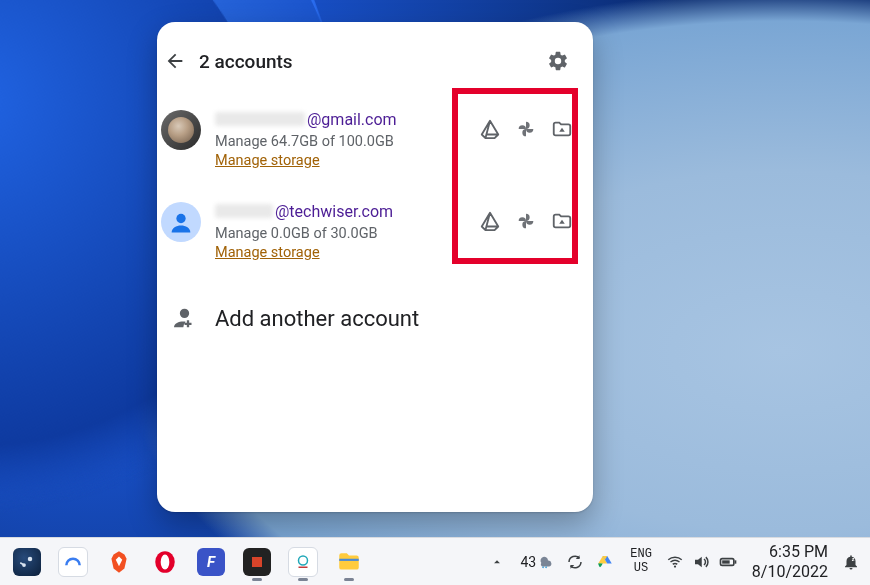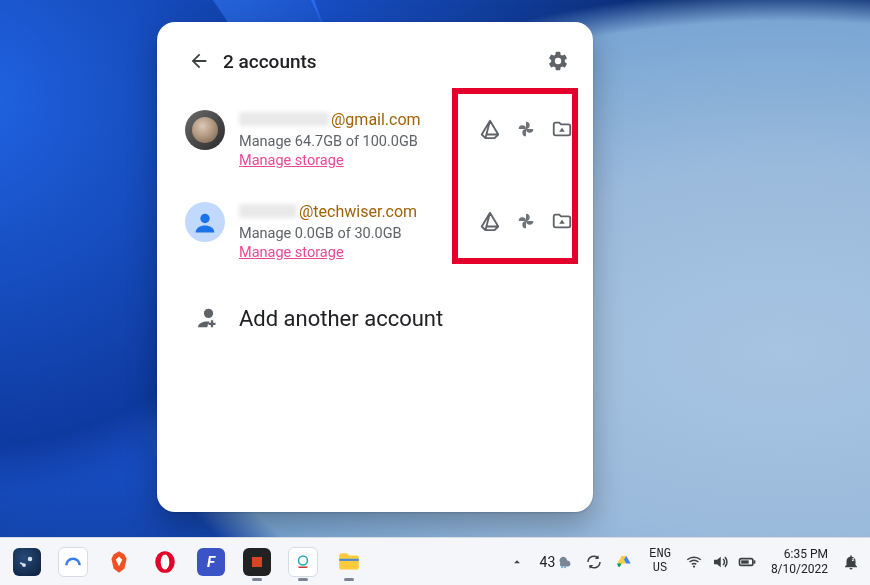--- a/index.html
+++ b/index.html
@@ -35,21 +35,21 @@
         transform: rotate(-30deg); }
 
   
   .panel {
     position: absolute;
     left: 157px; top: 22px;
     width: 436px; height: 490px;
     background: #fff;
     border-radius: 18px;
     box-shadow: 0 12px 30px rgba(0,0,0,0.28), 0 1px 2px rgba(0,0,0,0.15);
-    padding: 18px 20px 0 28px;
+    padding: 18px 20px 0 4px;
     box-sizing: border-box;
   }
   .panel-header {
     display: flex; align-items: center;
     height: 42px;
     margin-bottom: 26px;
   }
   .back-btn {
     width: 28px; height: 28px;
     display:flex; align-items:center; justify-content:center;
@@ -100,29 +100,29 @@
   .redacted-wrap {
     display: flex; align-items: center;
     height: 22px;
   }
   .redacted {
     height: 14px; border-radius: 3px;
     background: #e9e9e9;
     filter: blur(2px);
   }
   .email-suffix {
-    font-size: 16px; color: #a16207;
+    font-size: 16px; color: #4c1d95;
     margin-left: 2px;
   }
   .storage-line {
     font-size: 14.5px; color: #5f6368;
     margin-top: 3px;
   }
   .manage-link {
-    font-size: 14.5px; color: #ec4899;
+    font-size: 14.5px; color: #a16207;
     text-decoration: underline;
     margin-top: 2px;
     cursor: pointer;
     display: inline-block;
   }
 
   .service-icons {
     display: flex; align-items: center;
     gap: 14px;
     margin-top: 10px;
@@ -188,21 +188,21 @@
     transform: translateX(-50%);
     width: 10px; height: 3px; border-radius: 2px;
     background: #7b8394;
   }
 
   .sys-chevron { width:28px; text-align:center; color:#3c4043; cursor:pointer; font-size:12px; }
   .sys-temp { font-size:14px; color:#202124; margin: 0 6px 0 2px; display:flex; align-items:center; }
   .sys-icon-stack { display:flex; align-items:center; gap:6px; padding:0 6px; }
   .sys-lang { font-size:12px; color:#202124; text-align:center; line-height:1.15; padding:0 10px;font-family:Liberation Mono, monospace;}
   .sys-net { padding:0 4px; display:flex; align-items:center; gap:8px; color:#3c4043;}
-  .sys-time { font-size:12px; color:#202124; text-align:right; line-height:1.25; padding: 0 10px;}
+  .sys-time { font-size:16px; color:#202124; text-align:right; line-height:1.25; padding: 0 10px;}
   .notif { width:26px; display:flex; align-items:center; justify-content:center; color:#3c4043; cursor:pointer;}
 
   svg { display:block; }
 </style>
 </head>
 <body>
 
 <div class="wallpaper">
   <div class="ribbon r1"></div>
   <div class="ribbon r2"></div>

